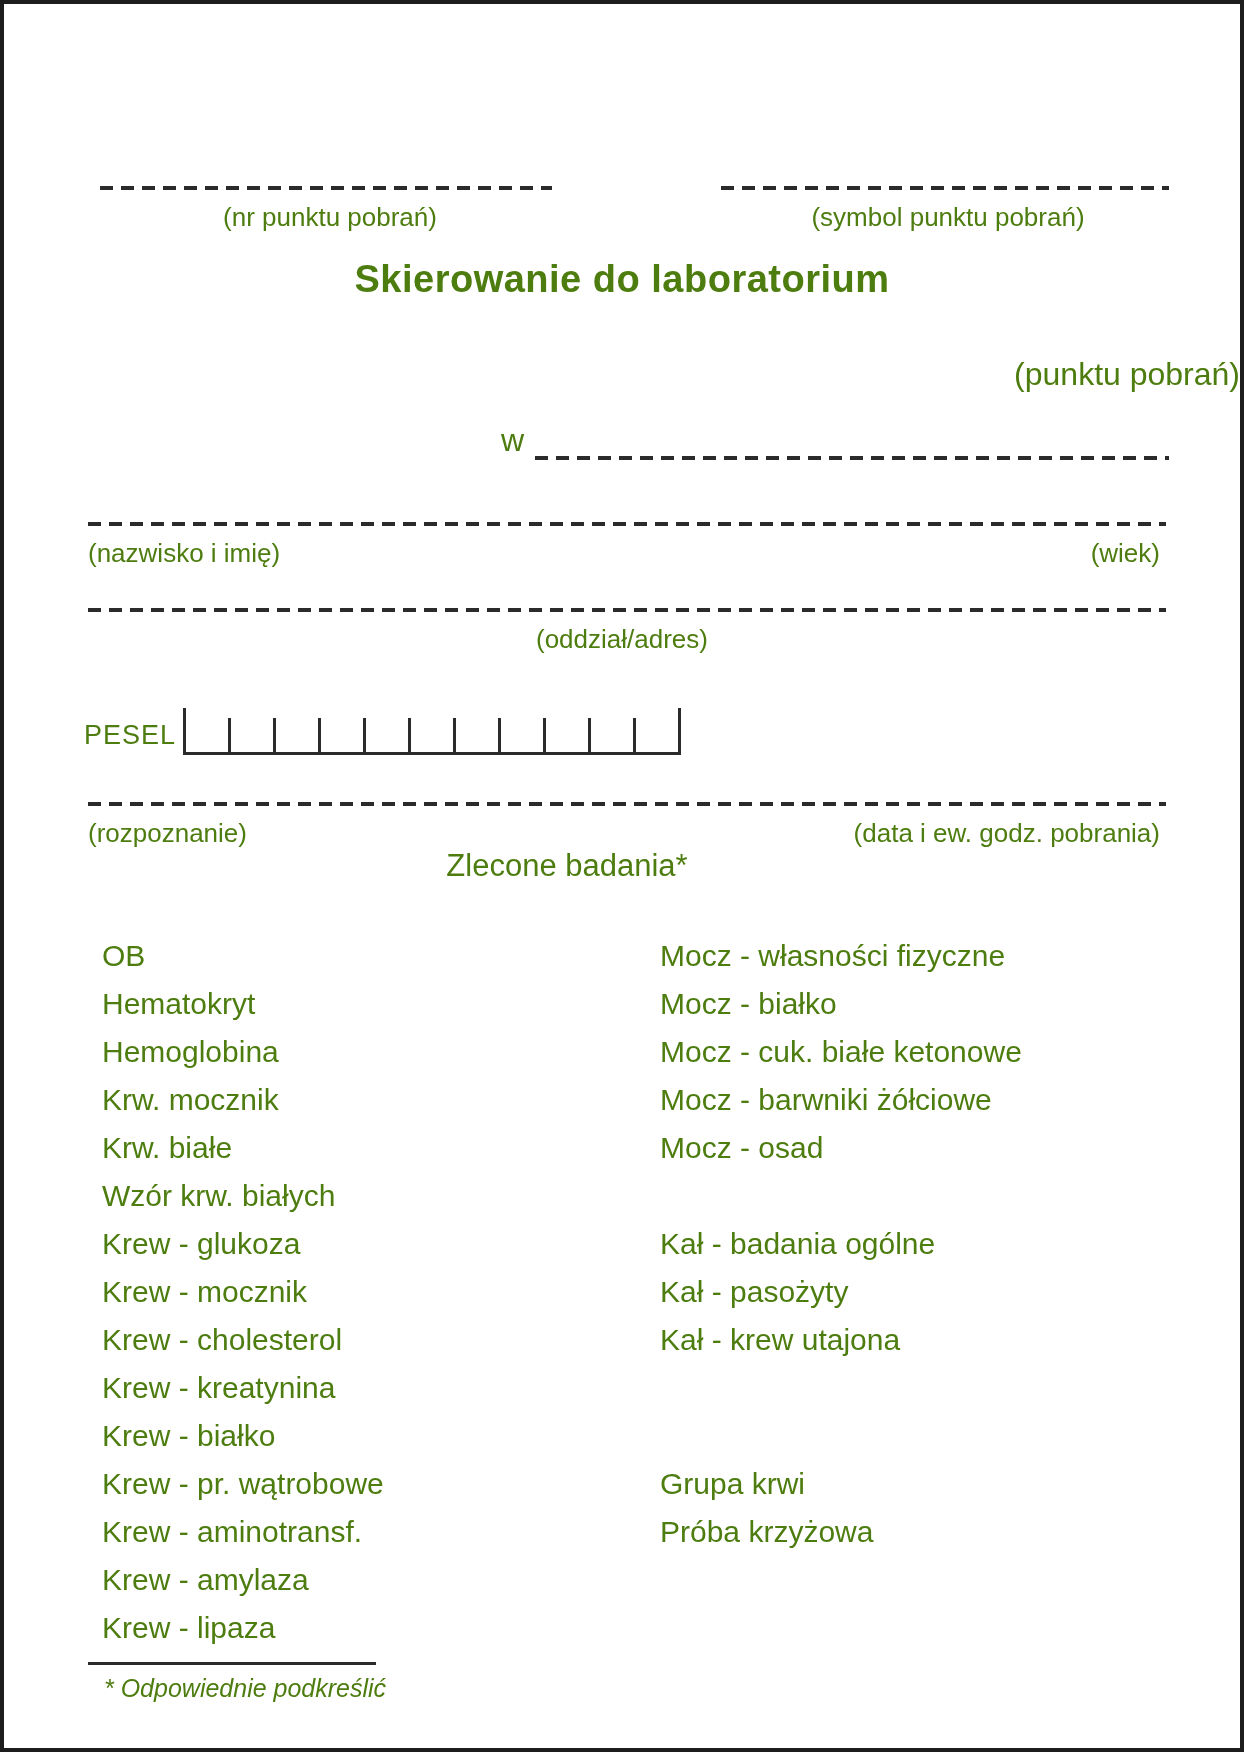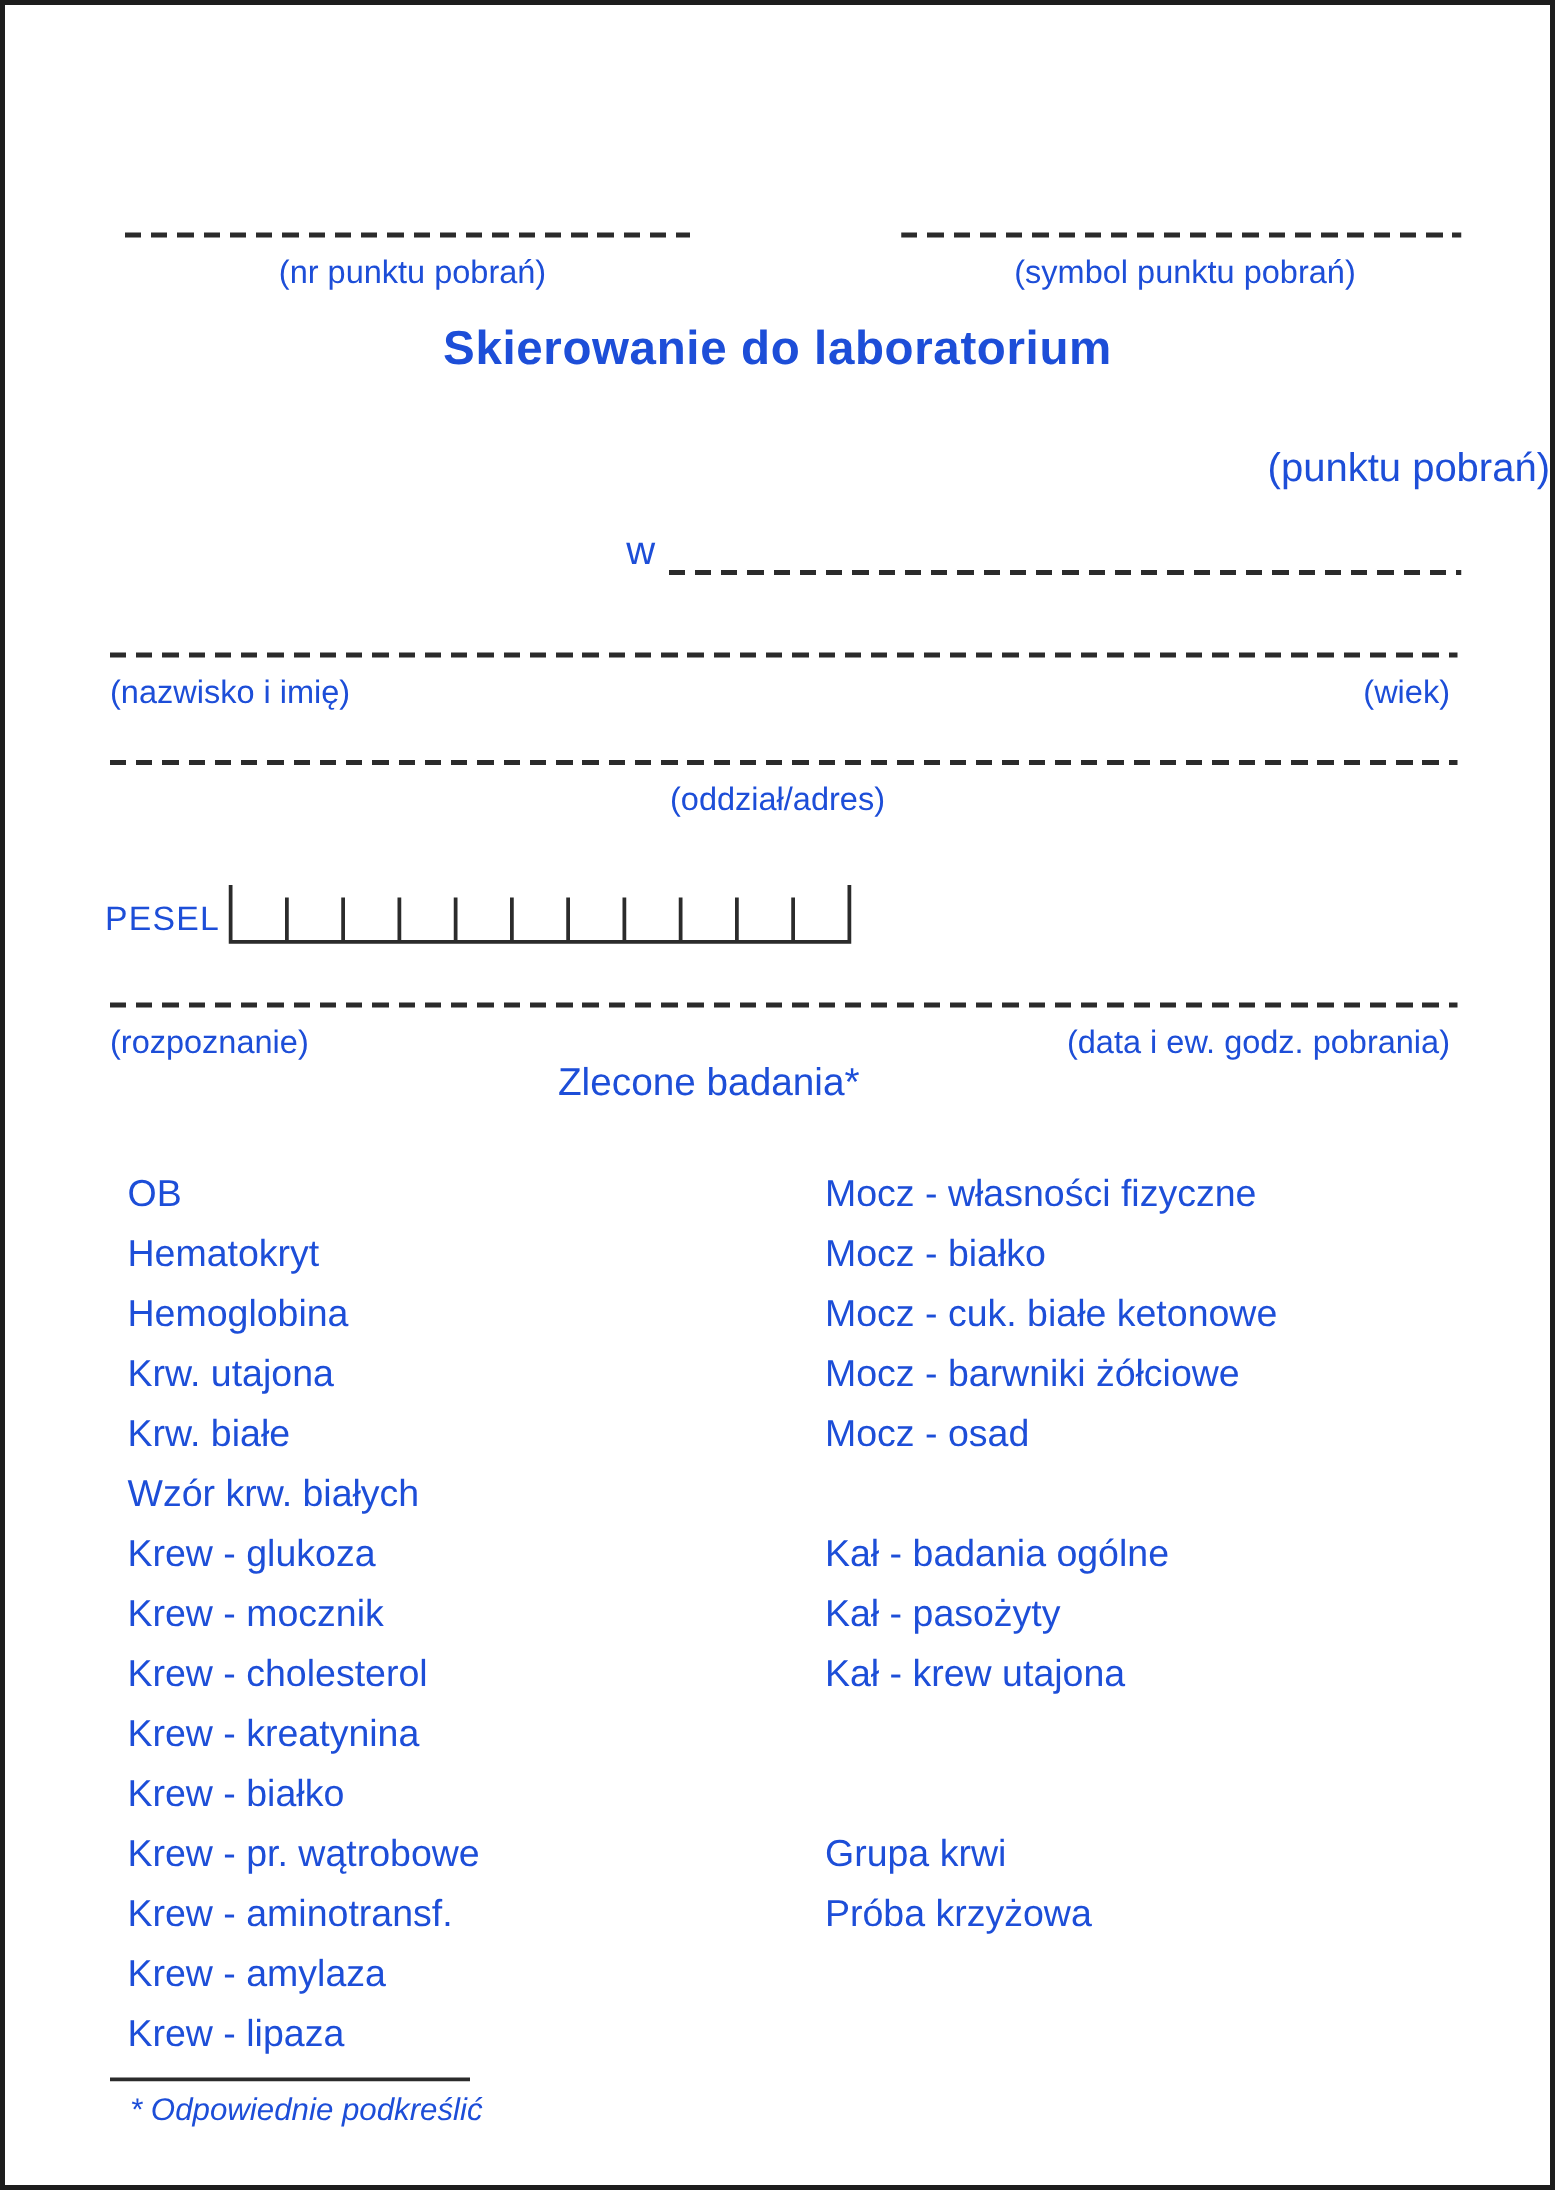--- a/index.html
+++ b/index.html
@@ -4,21 +4,21 @@
 <style>
   html,body { margin:0; padding:0; background:#e8e8e8; }
   .page {
     position:relative;
     width:1244px; height:1752px;
     margin:0 auto;
     background:#ffffff;
     border:4px solid #1d1d1d;
     box-sizing:border-box;
     font-family:"Liberation Sans", sans-serif;
-    color:#1d4ed8;
+    color:#4d7c0f;
     overflow:hidden;
   }
   .dash {
     position:absolute; height:4px;
     background:repeating-linear-gradient(90deg,#2b2b2b 0 13px,transparent 13px 21px);
   }
   .lbl { position:absolute; font-size:26px; white-space:nowrap; }
   .center-lbl { transform:translateX(-50%); }
   .title {
     position:absolute; left:0; right:0; text-align:center;
@@ -85,21 +85,21 @@
 
   <div class="dash" style="left:84px; top:798px; width:1078px;"></div>
   <div class="lbl" style="left:84px; top:814px;text-align:right;">(rozpoznanie)</div>
   <div class="lbl" style="right:80px; top:814px;">(data i ew. godz. pobrania)</div>
 
   <div class="tests-heading" style="left:563px; top:844px;">Zlecone badania*</div>
   <div class="test-col" id="tests-left" style="left:98px; top:928px;">
       <div class="test-row">OB</div>
       <div class="test-row">Hematokryt</div>
       <div class="test-row">Hemoglobina</div>
-      <div class="test-row">Krw. utajona</div>
+      <div class="test-row">Krw. mocznik</div>
       <div class="test-row">Krw. białe</div>
       <div class="test-row">Wzór krw. białych</div>
       <div class="test-row">Krew - glukoza</div>
       <div class="test-row">Krew - mocznik</div>
       <div class="test-row">Krew - cholesterol</div>
       <div class="test-row">Krew - kreatynina</div>
       <div class="test-row">Krew - białko</div>
       <div class="test-row">Krew - pr. wątrobowe</div>
       <div class="test-row">Krew - aminotransf.</div>
       <div class="test-row">Krew - amylaza</div>

